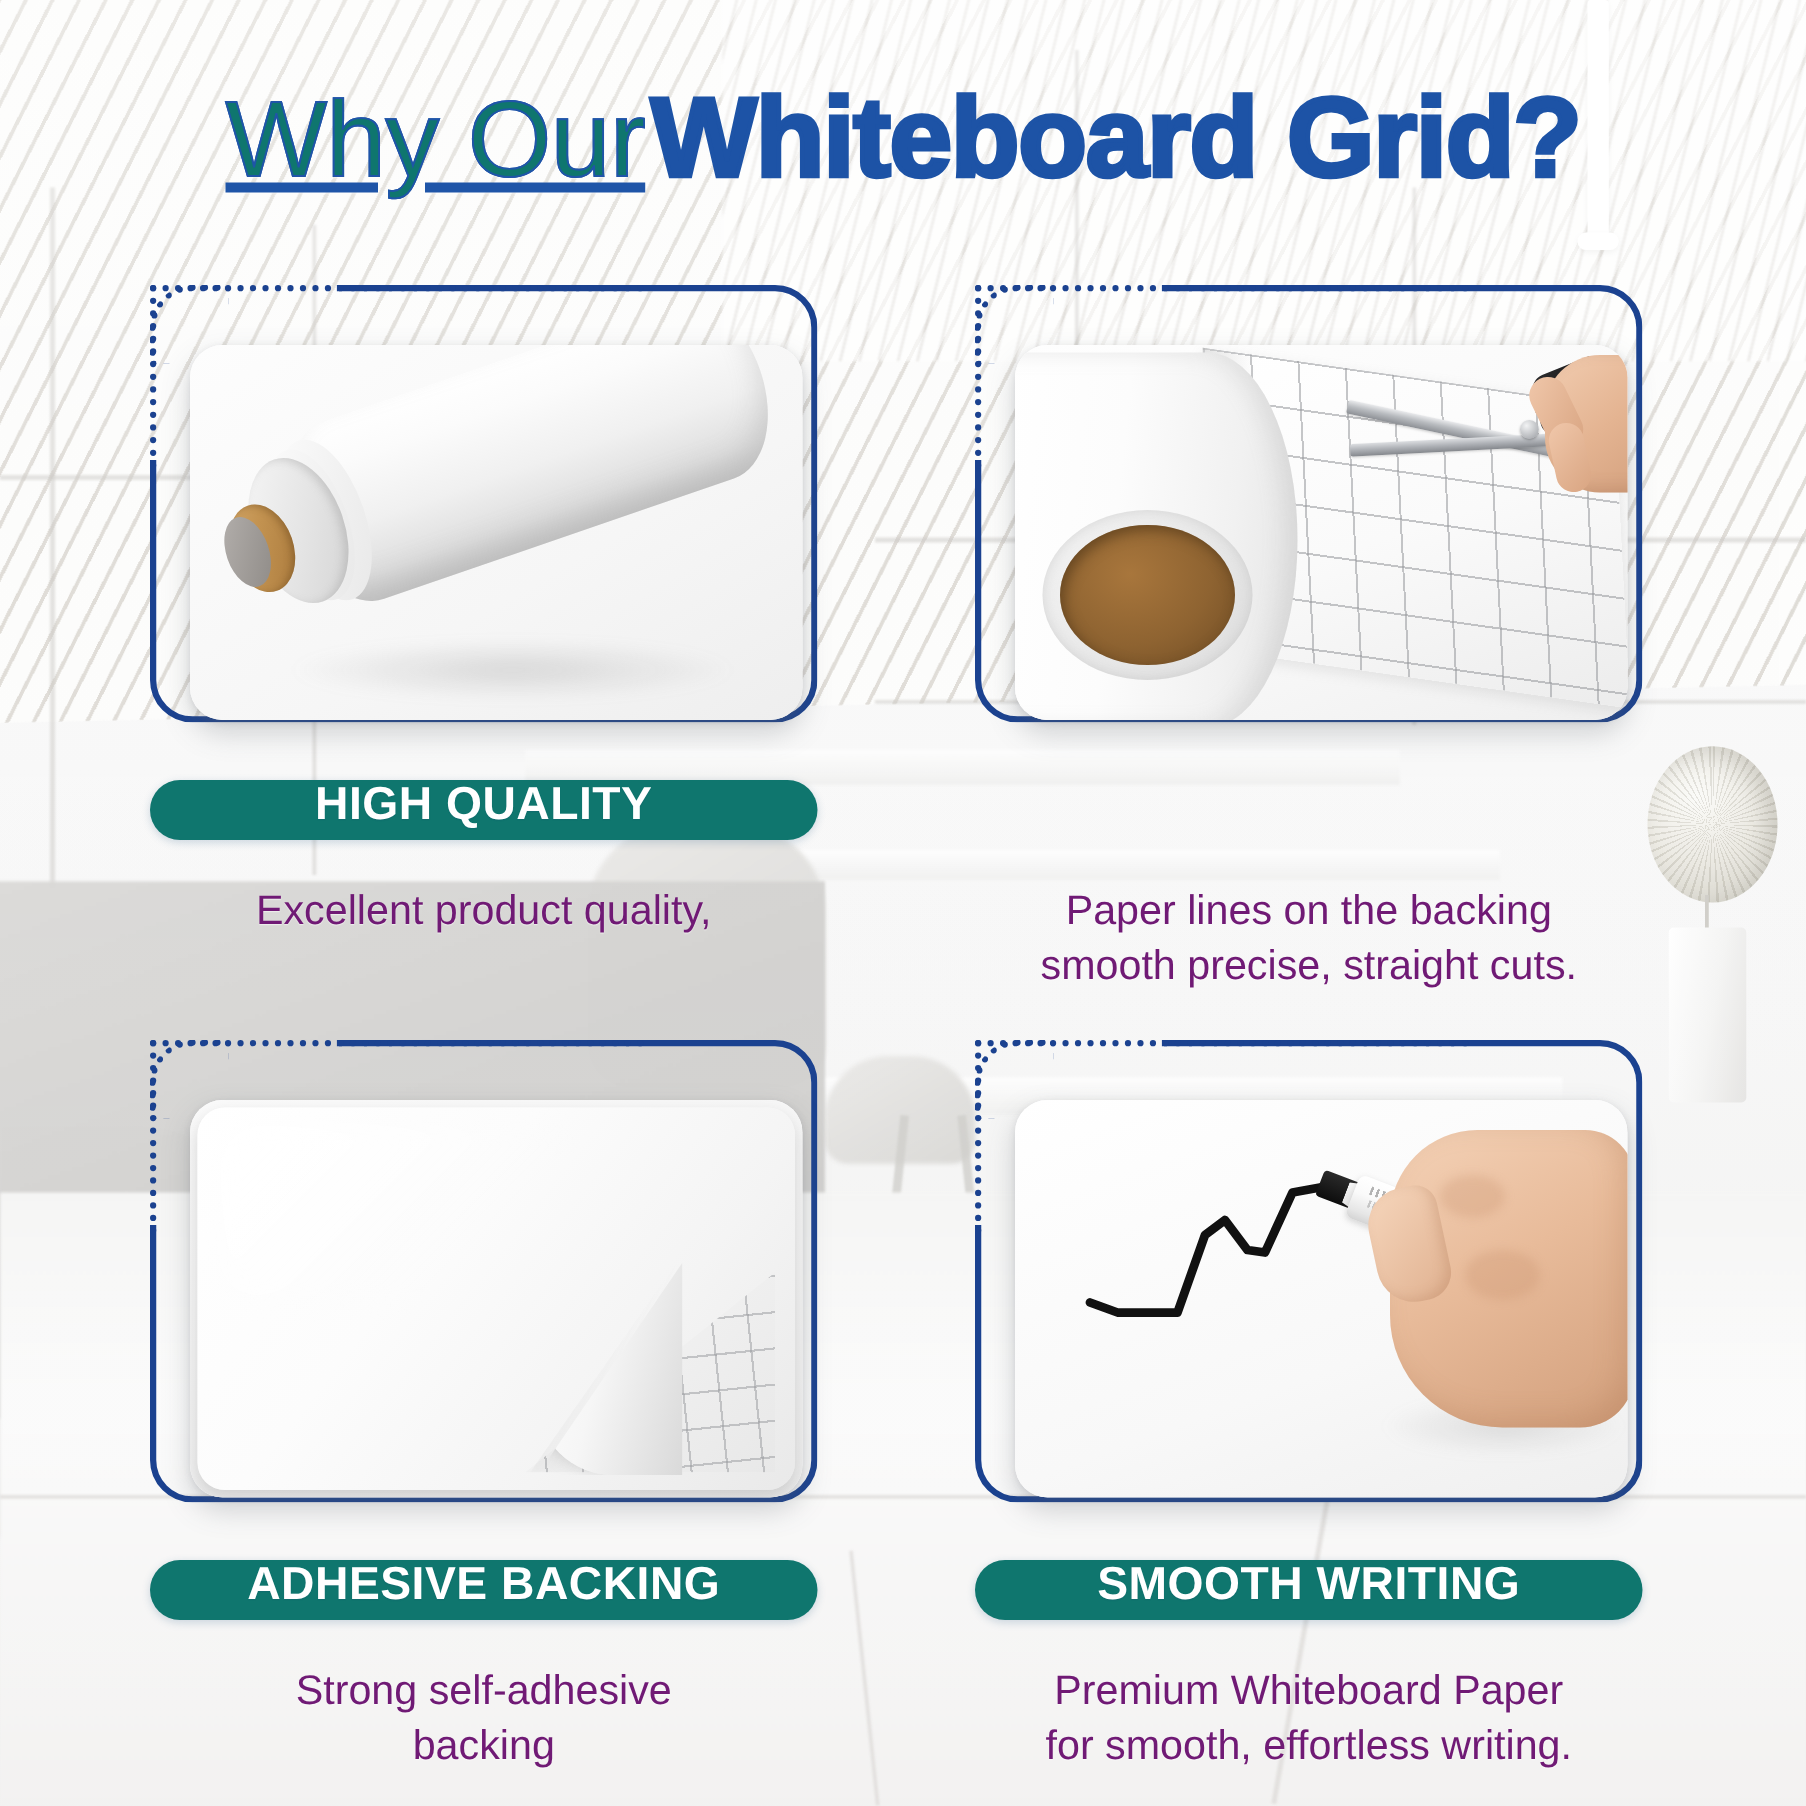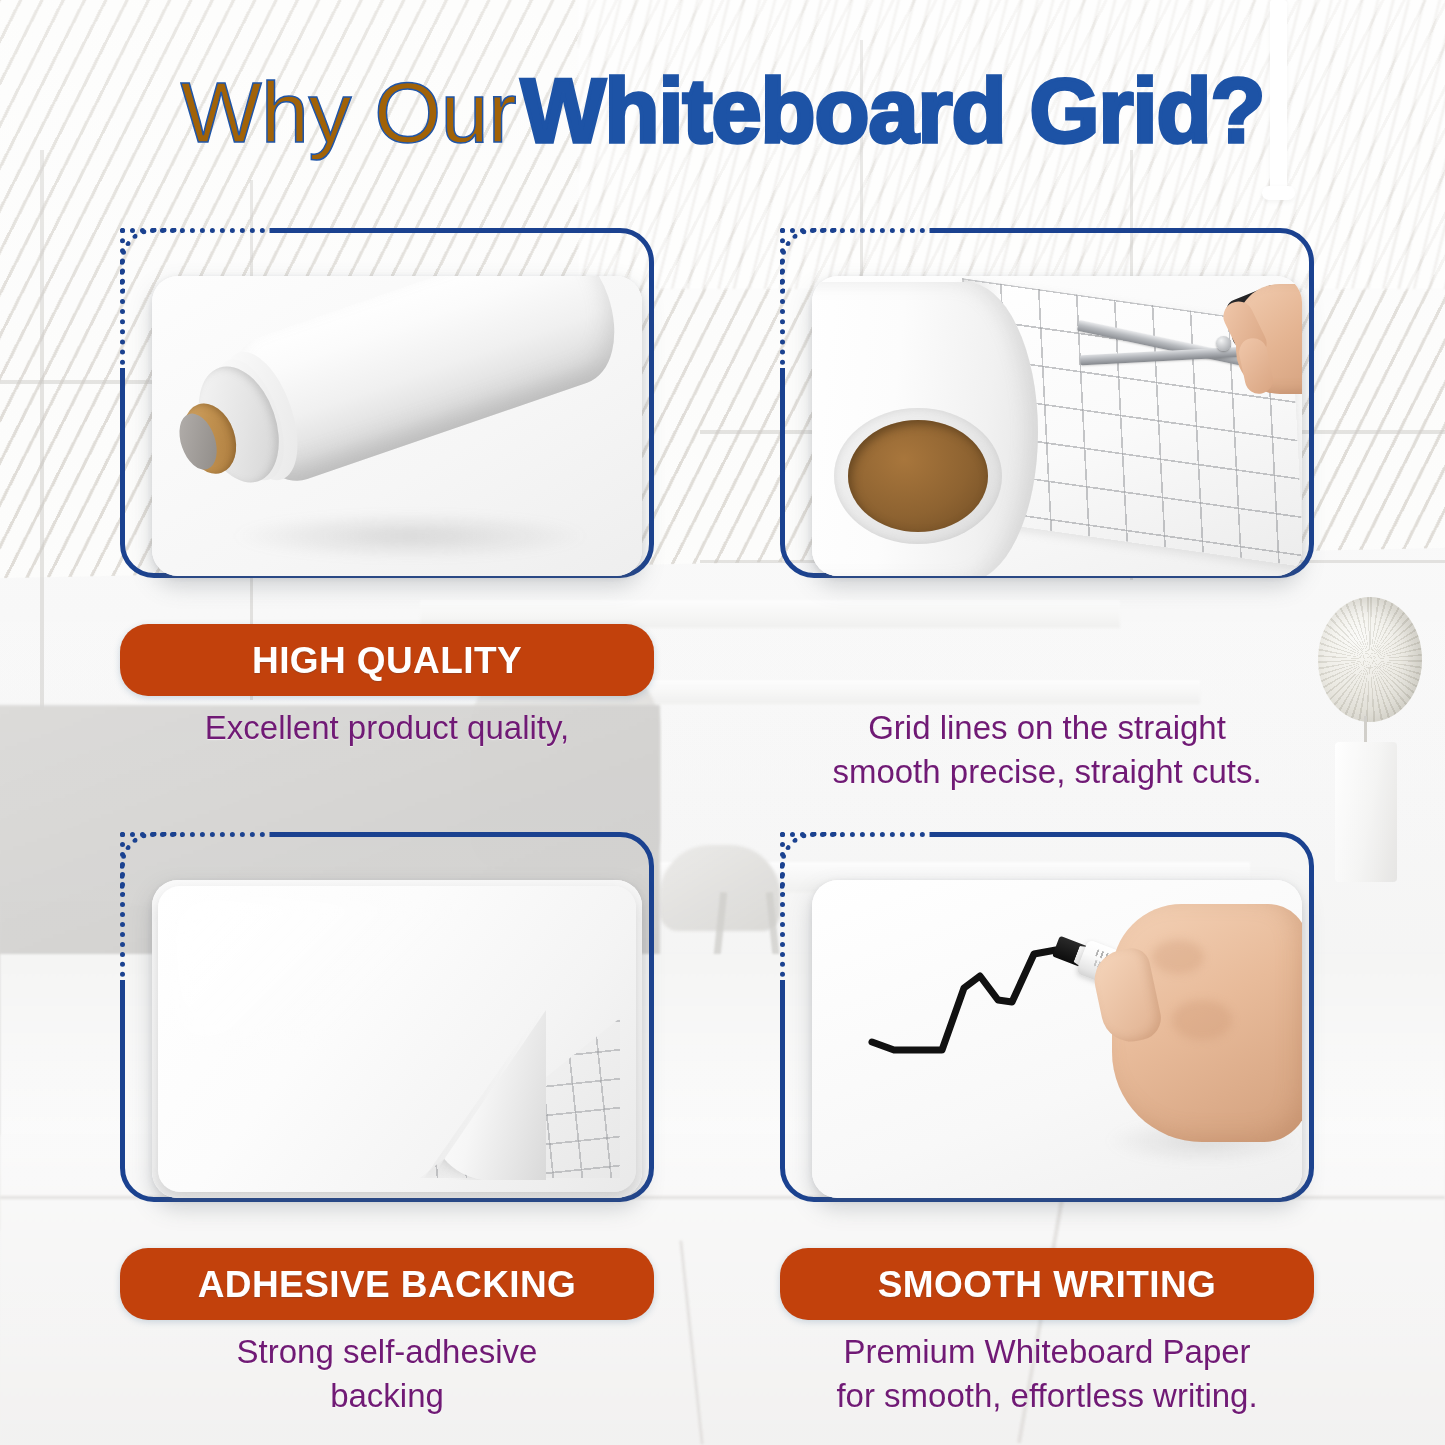--- a/index.html
+++ b/index.html
@@ -97,23 +97,24 @@
   
   .title{
     position:absolute;left:0;right:0;top:66px;
     text-align:center;
     line-height:1;
     white-space:nowrap;
     z-index:6;
   }
   .title .t-light{
     font-size:86px;font-weight:400;letter-spacing:-.5px;
-    color:#a16207;
+    color:#0f766e;
     -webkit-text-stroke:1.5px #1f55a8;
     text-shadow:0 1px 1px rgba(255,255,255,.55);
+    text-decoration:underline;
   }
   .title .t-bold{
     font-size:90px;font-weight:700;letter-spacing:-1px;
     color:#1d53a6;
     -webkit-text-stroke:3.5px #1d53a6;
     text-shadow:0 1px 1px rgba(255,255,255,.5);
   }
 
   
   .grid{position:absolute;inset:0;z-index:5;}
@@ -154,23 +155,23 @@
     position:absolute;left:44px;top:48px;width:490px;height:300px;
     background:#fdfdfd;border-radius:26px;
     box-shadow:0 10px 22px rgba(90,95,105,.26),0 2px 6px rgba(90,95,105,.14);
     overflow:hidden;
   }
   .q-bl .frame,.q-br .frame{height:370px;}
   .q-bl .photo,.q-br .photo{height:318px;}
 
   
   .badge{
-    position:absolute;left:12px;width:534px;height:72px;
-    background:#c2410c;border-radius:28px;
-    display:flex;align-items:center;justify-content:center;
+    position:absolute;left:12px;width:534px;height:48px;
+    background:#0f766e;border-radius:28px;
+    display:flex;justify-content:center;
     box-shadow:0 2px 7px rgba(40,90,130,.22);
   }
   .q-tl .badge,.q-tr .badge{top:396px;}
   .q-bl .badge,.q-br .badge{top:416px;}
   .badge span{
     color:#fff;font-size:37px;font-weight:700;letter-spacing:.4px;
     text-transform:uppercase;line-height:1;
     text-shadow:0 1px 1px rgba(20,70,110,.22);
   }
 
@@ -492,21 +493,21 @@
         <div class="p2-pivot"></div>
         <div class="p2-handle1"></div>
         <div class="p2-handle2"></div>
         <div class="p2-hand"></div>
         <div class="p2-finger" style="left:418px;top:24px;width:30px;height:60px;transform:rotate(-26deg);"></div>
         <div class="p2-finger" style="left:430px;top:62px;width:28px;height:56px;transform:rotate(-12deg);"></div>
       </div>
 
 
       <div class="desc">
-        <div>Grid lines on the straight</div>
+        <div>Paper lines on the backing</div>
         <div>smooth precise, straight cuts.</div>
       </div>
     </div>
 
     <div class="quad q-bl">
       <div class="frame">
         <div class="f-solid"></div>
         <div class="f-dot-top"></div>
         <div class="f-dot-left"></div>
         <div class="f-dot-corner"></div>

